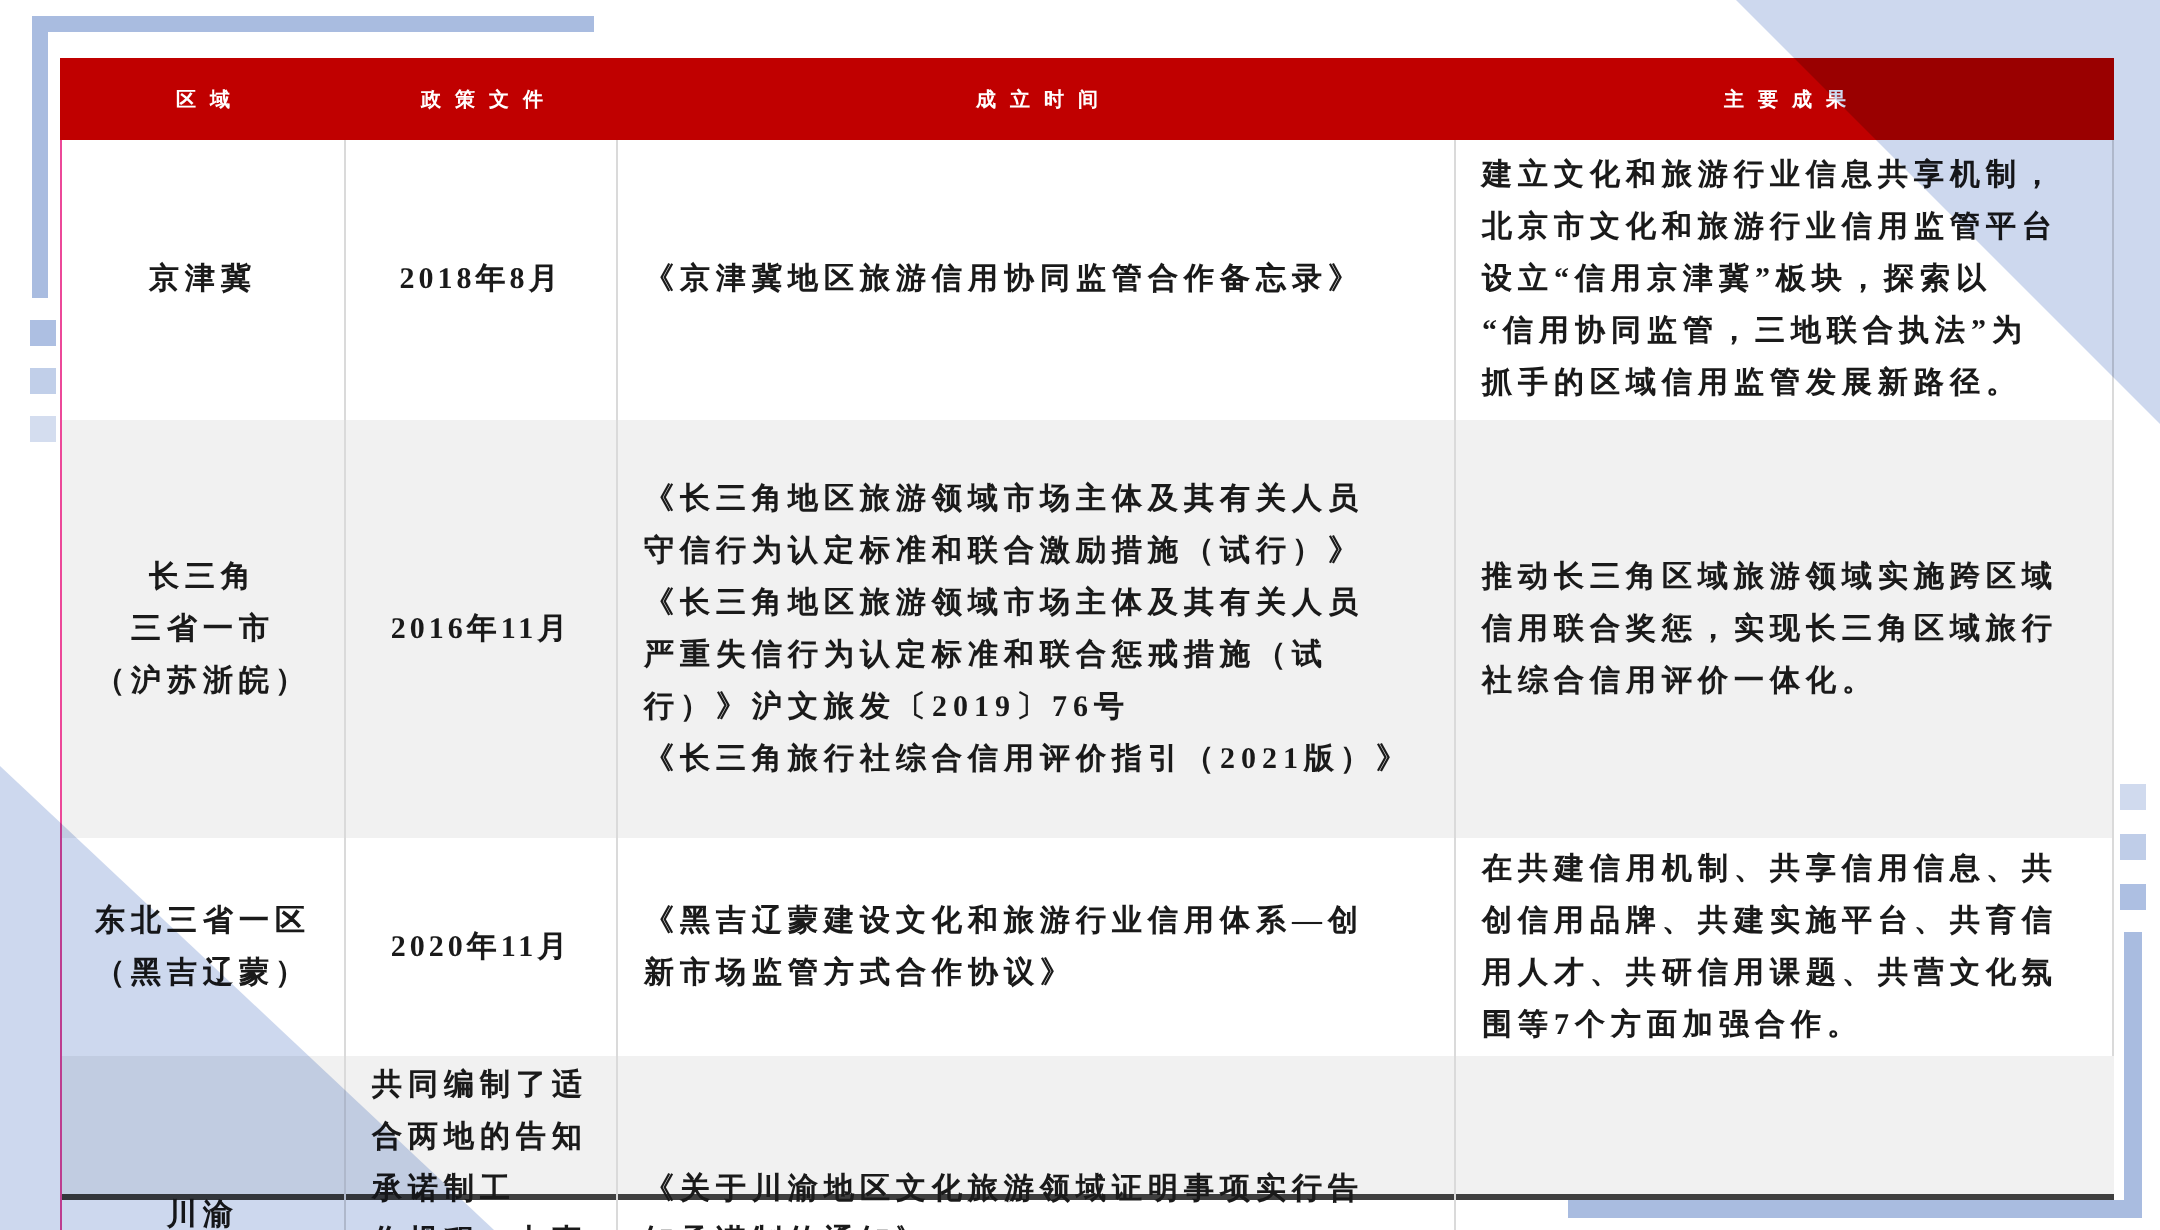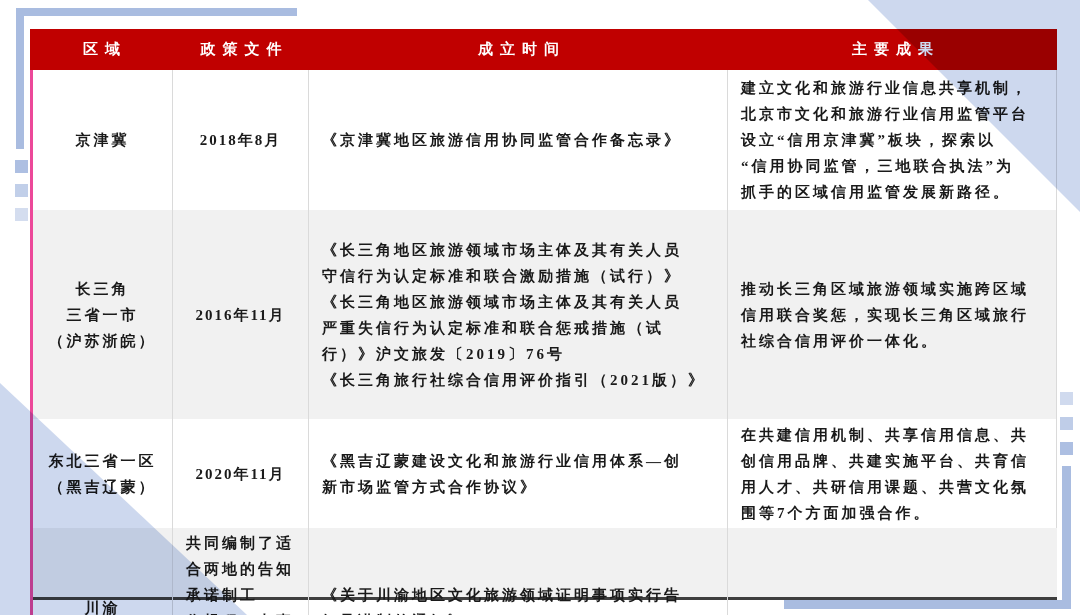--- a/index.html
+++ b/index.html
@@ -52,41 +52,41 @@
     display: grid;
     grid-template-columns: 143px 136px 419px 329px;
   }
   .thead {
     height: 41px;
     background: #C00000;
   }
   .th {
     display: flex; align-items: center; justify-content: center;
     color: #ffffff;
-    font-size: 15px; font-weight: 700;
+    font-size: 10px; font-weight: 700;
     letter-spacing: 7px; padding-left: 7px;
   }
   .r1 { height: 140px; }
   .r2 { height: 209px; }
   .r3 { height: 109px; }
   .r4 { height: 69px;  }
   .row-alt { background: #F1F1F1; }
   .row-plain { background: #FFFFFF; }
 
   .td {
     display: flex; align-items: center;
     color: #1A1A1A;
     font-size: 15px; font-weight: 700;
     line-height: 26px;
     letter-spacing: 3px;
     white-space: pre-line;
     border-right: 1px solid #DADADA;
     padding: 2px 10px 2px 13px;
   }
-  .td.c1 { border-left: 3px solid #ec4899; }
+  .td.c1 { border-left: 1px solid #ec4899; }
   .td.c1, .td.c2 { justify-content: center; text-align: center; padding: 2px 4px; }
   .td.c2 { letter-spacing: 2px; }
   .td.c3, .td.c4 { justify-content: flex-start; text-align: left; }
 
   .tbottom {
     width: 100%; height: 3px;
     background: #3F3F3F;
   }
 </style>
 </head>

